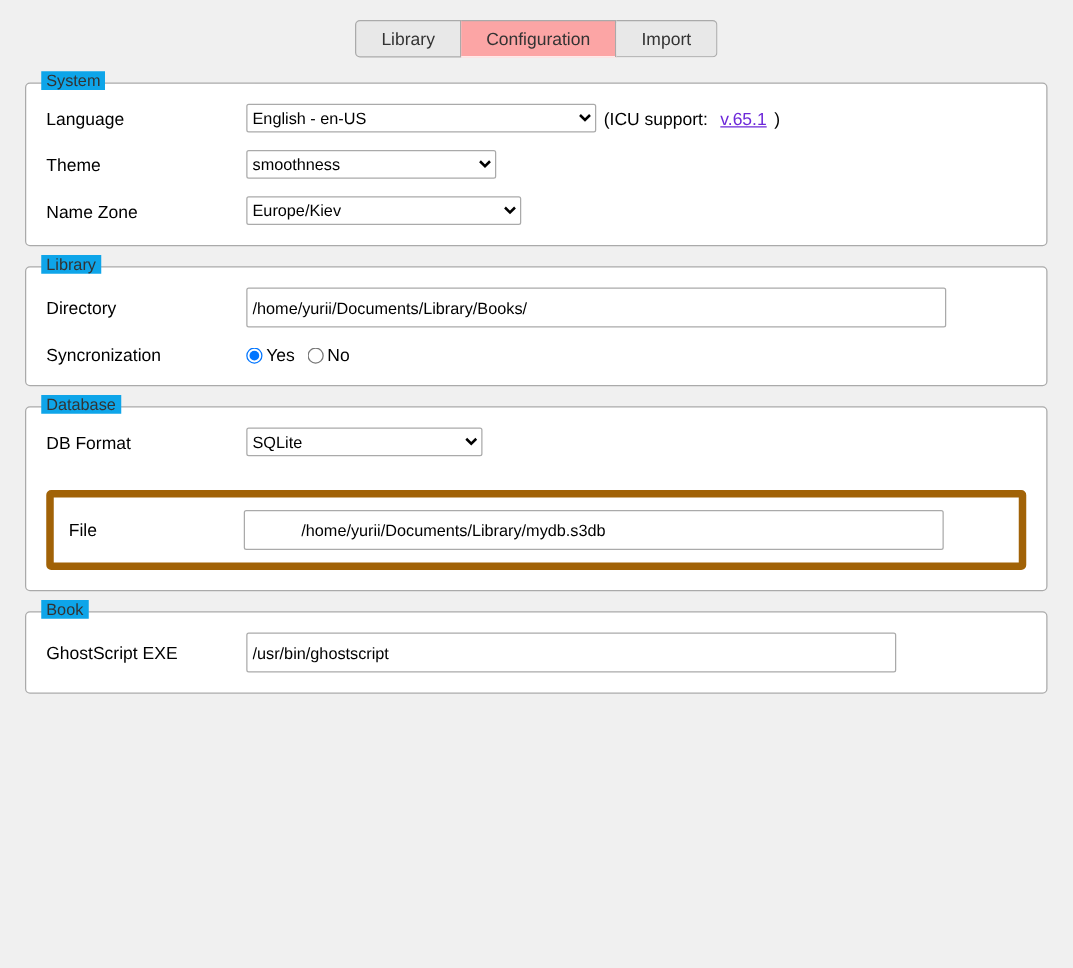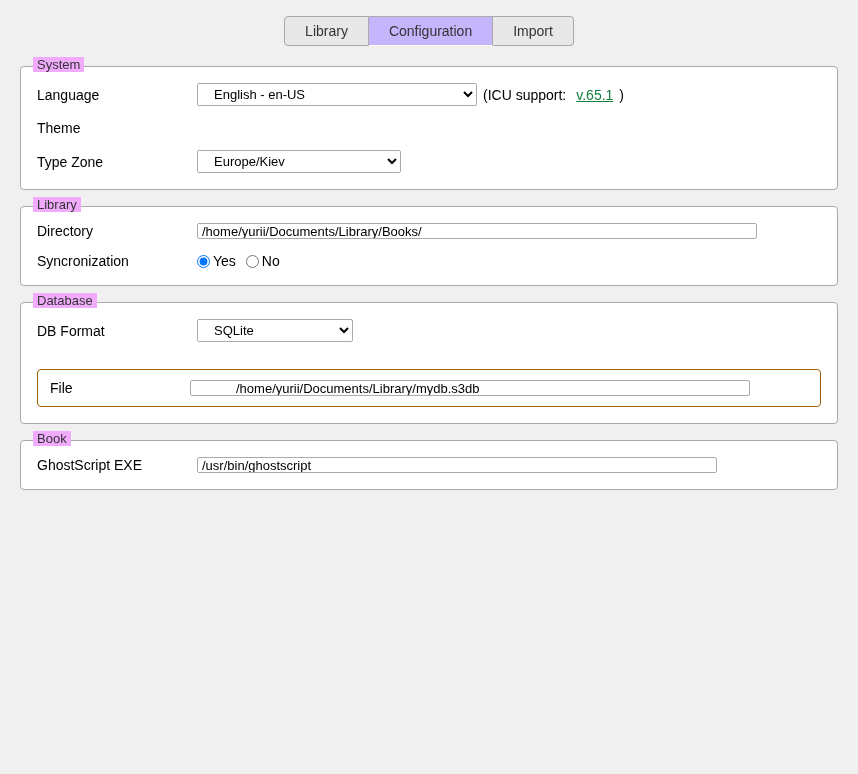--- a/index.html
+++ b/index.html
@@ -23,21 +23,21 @@
       background: #e8e8e8;
       cursor: pointer;
       font-size: 14px;
       color: #333;
     }
 
     .nav-tab:first-child { border-radius: 4px 0 0 4px; }
     .nav-tab:last-child { border-radius: 0 4px 4px 0; }
     .nav-tab + .nav-tab { border-left: none; }
     .nav-tab.active {
-      background: #c4b5fd;
+      background: #fca5a5;
       border-bottom-color: #fff;
       font-weight: normal;
     }
 
     .main-content {
       padding: 10px 20px 20px 20px;
     }
 
     .section-box {
       border: 1px solid #aaa;
@@ -45,21 +45,21 @@
       margin-bottom: 16px;
       padding: 16px;
       position: relative;
       background: #fff;
     }
 
     .section-legend {
       position: absolute;
       top: -10px;
       left: 12px;
-      background: #f0abfc;
+      background: #0ea5e9;
       padding: 0 4px;
       font-size: 13px;
       color: #333;
     }
 
     .form-row {
       display: flex;
       align-items: center;
       margin-bottom: 14px;
     }
@@ -74,49 +74,49 @@
 
     .form-control {
       font-size: 13px;
       padding: 2px 4px;
       border: 1px solid #aaa;
       border-radius: 2px;
       background: #fff;
     }
 
     select.form-control {
-      padding: 2px 12px;
+      padding: 2px 0;
     }
 
     input[type="text"].form-control {
-      height: 16px;
+      height: 32px;
     }
 
     .inline-link {
-      color: #15803d;
+      color: #6d28d9;
       text-decoration: underline;
       cursor: pointer;
       margin-left: 4px;
     }
 
     .radio-group {
       display: flex;
       align-items: flex-start;
       gap: 10px;
     }
 
     .radio-label {
       display: flex;
       align-items: center;
       gap: 3px;
       cursor: pointer;
     }
 
     .db-inner-box {
-      border: 1px solid #a16207;
+      border: 6px solid #a16207;
       border-radius: 4px;
       padding: 10px 12px;
       margin-top: 27px;
     }
 
     .db-inner-row {
       display: flex;
       align-items: center;
     }
 
@@ -158,25 +158,31 @@
           <option>English - en-US</option>
         </select>
         <span>(ICU support:</span>
         <a class="inline-link">v.65.1</a>
         <span>)</span>
       </div>
     </div>
 
     <div class="form-row">
       <span class="form-label">Theme</span>
-    </div>
-
-    <div class="form-row">
-      <span class="form-label">Type Zone</span>
-      <select class="form-control" style="width:204px;">
+      <select class="form-control" style="width:200px;">
+        <option selected="">smoothness</option>
+        <option>ui-lightness</option>
+        <option>ui-darkness</option>
+        <option>start</option>
+      </select>
+    </div>
+
+    <div class="form-row">
+      <span class="form-label">Name Zone</span>
+      <select class="form-control" style="width:220px;">
         <option selected="">Europe/Kiev</option>
         <option>UTC</option>
         <option>America/New_York</option>
       </select>
     </div>
   </div>
 
   <div class="section-box">
     <span class="section-legend">Library</span>
 
@@ -198,21 +204,21 @@
         </label>
       </div>
     </div>
   </div>
 
   <div class="section-box">
     <span class="section-legend">Database</span>
 
     <div class="form-row">
       <span class="form-label">DB Format</span>
-      <select class="form-control" style="width:156px;">
+      <select class="form-control" style="width:189px;">
         <option selected="">SQLite</option>
         <option>MySQL</option>
         <option>PostgreSQL</option>
       </select>
     </div>
 
     <div class="db-inner-box">
       <div class="db-inner-row">
         <span class="db-inner-label">File</span>
         <input type="text" class="form-control" style="width: 560px; padding-left: 45px;" value="/home/yurii/Documents/Library/mydb.s3db">

